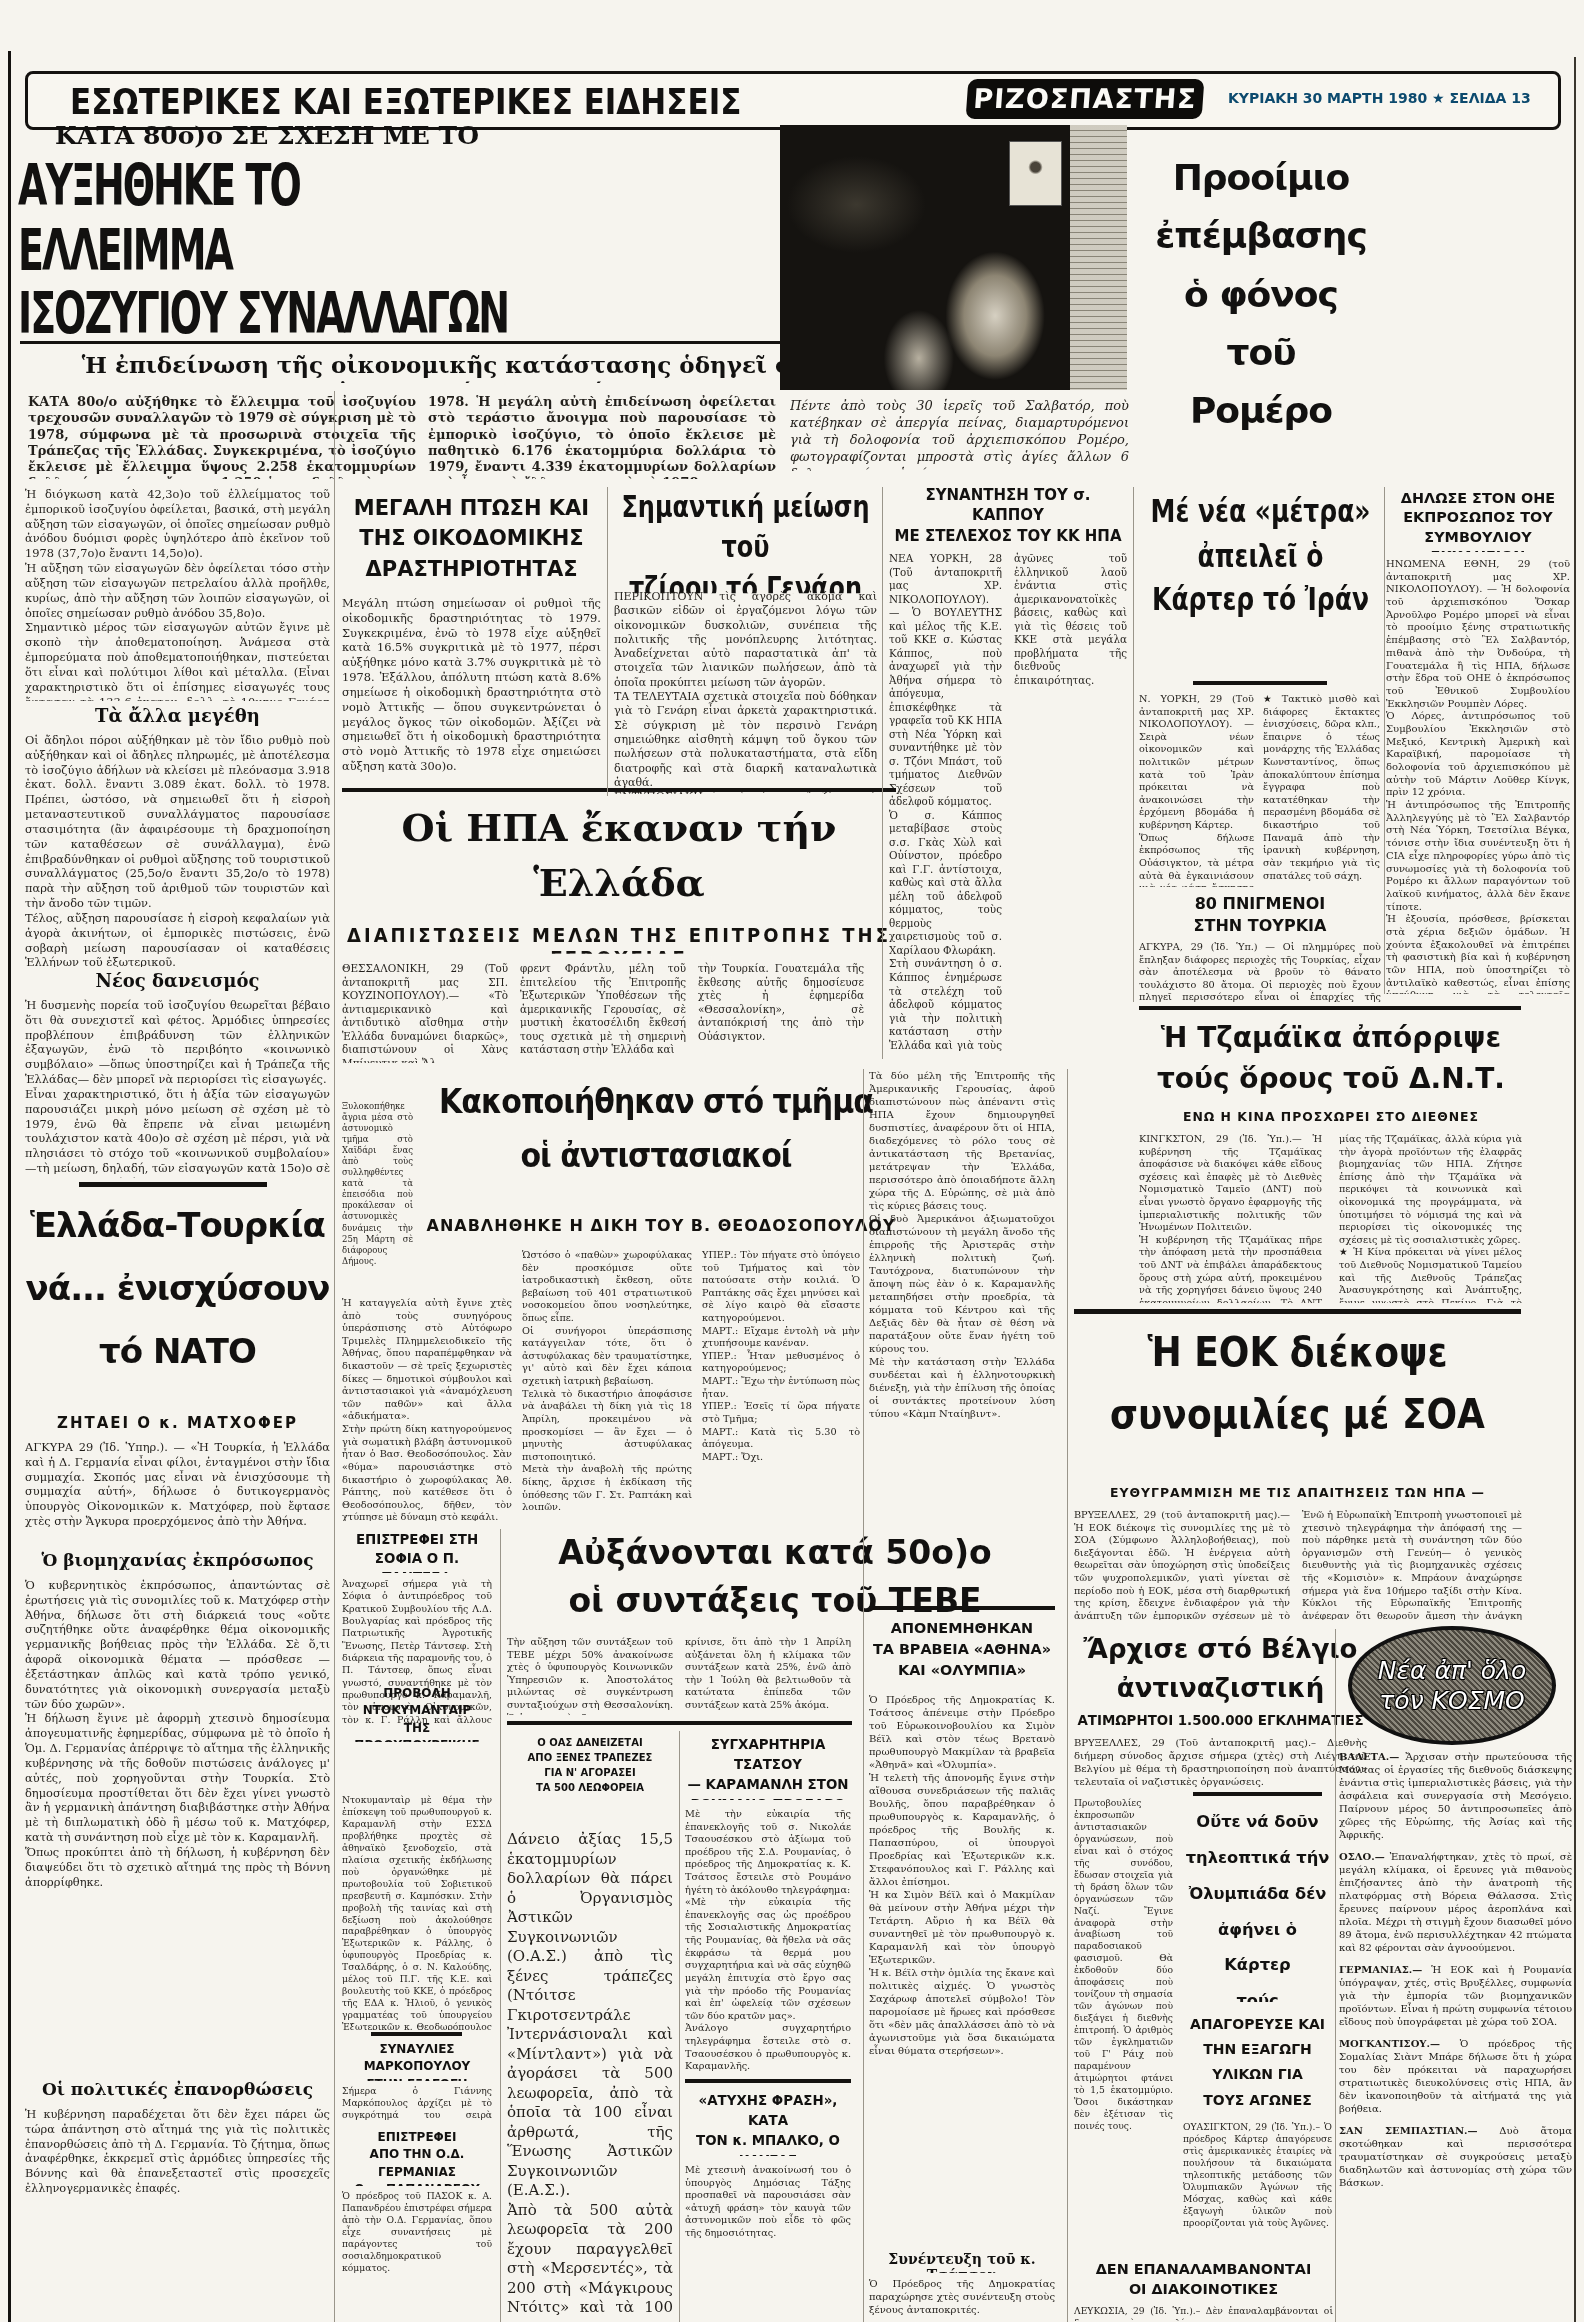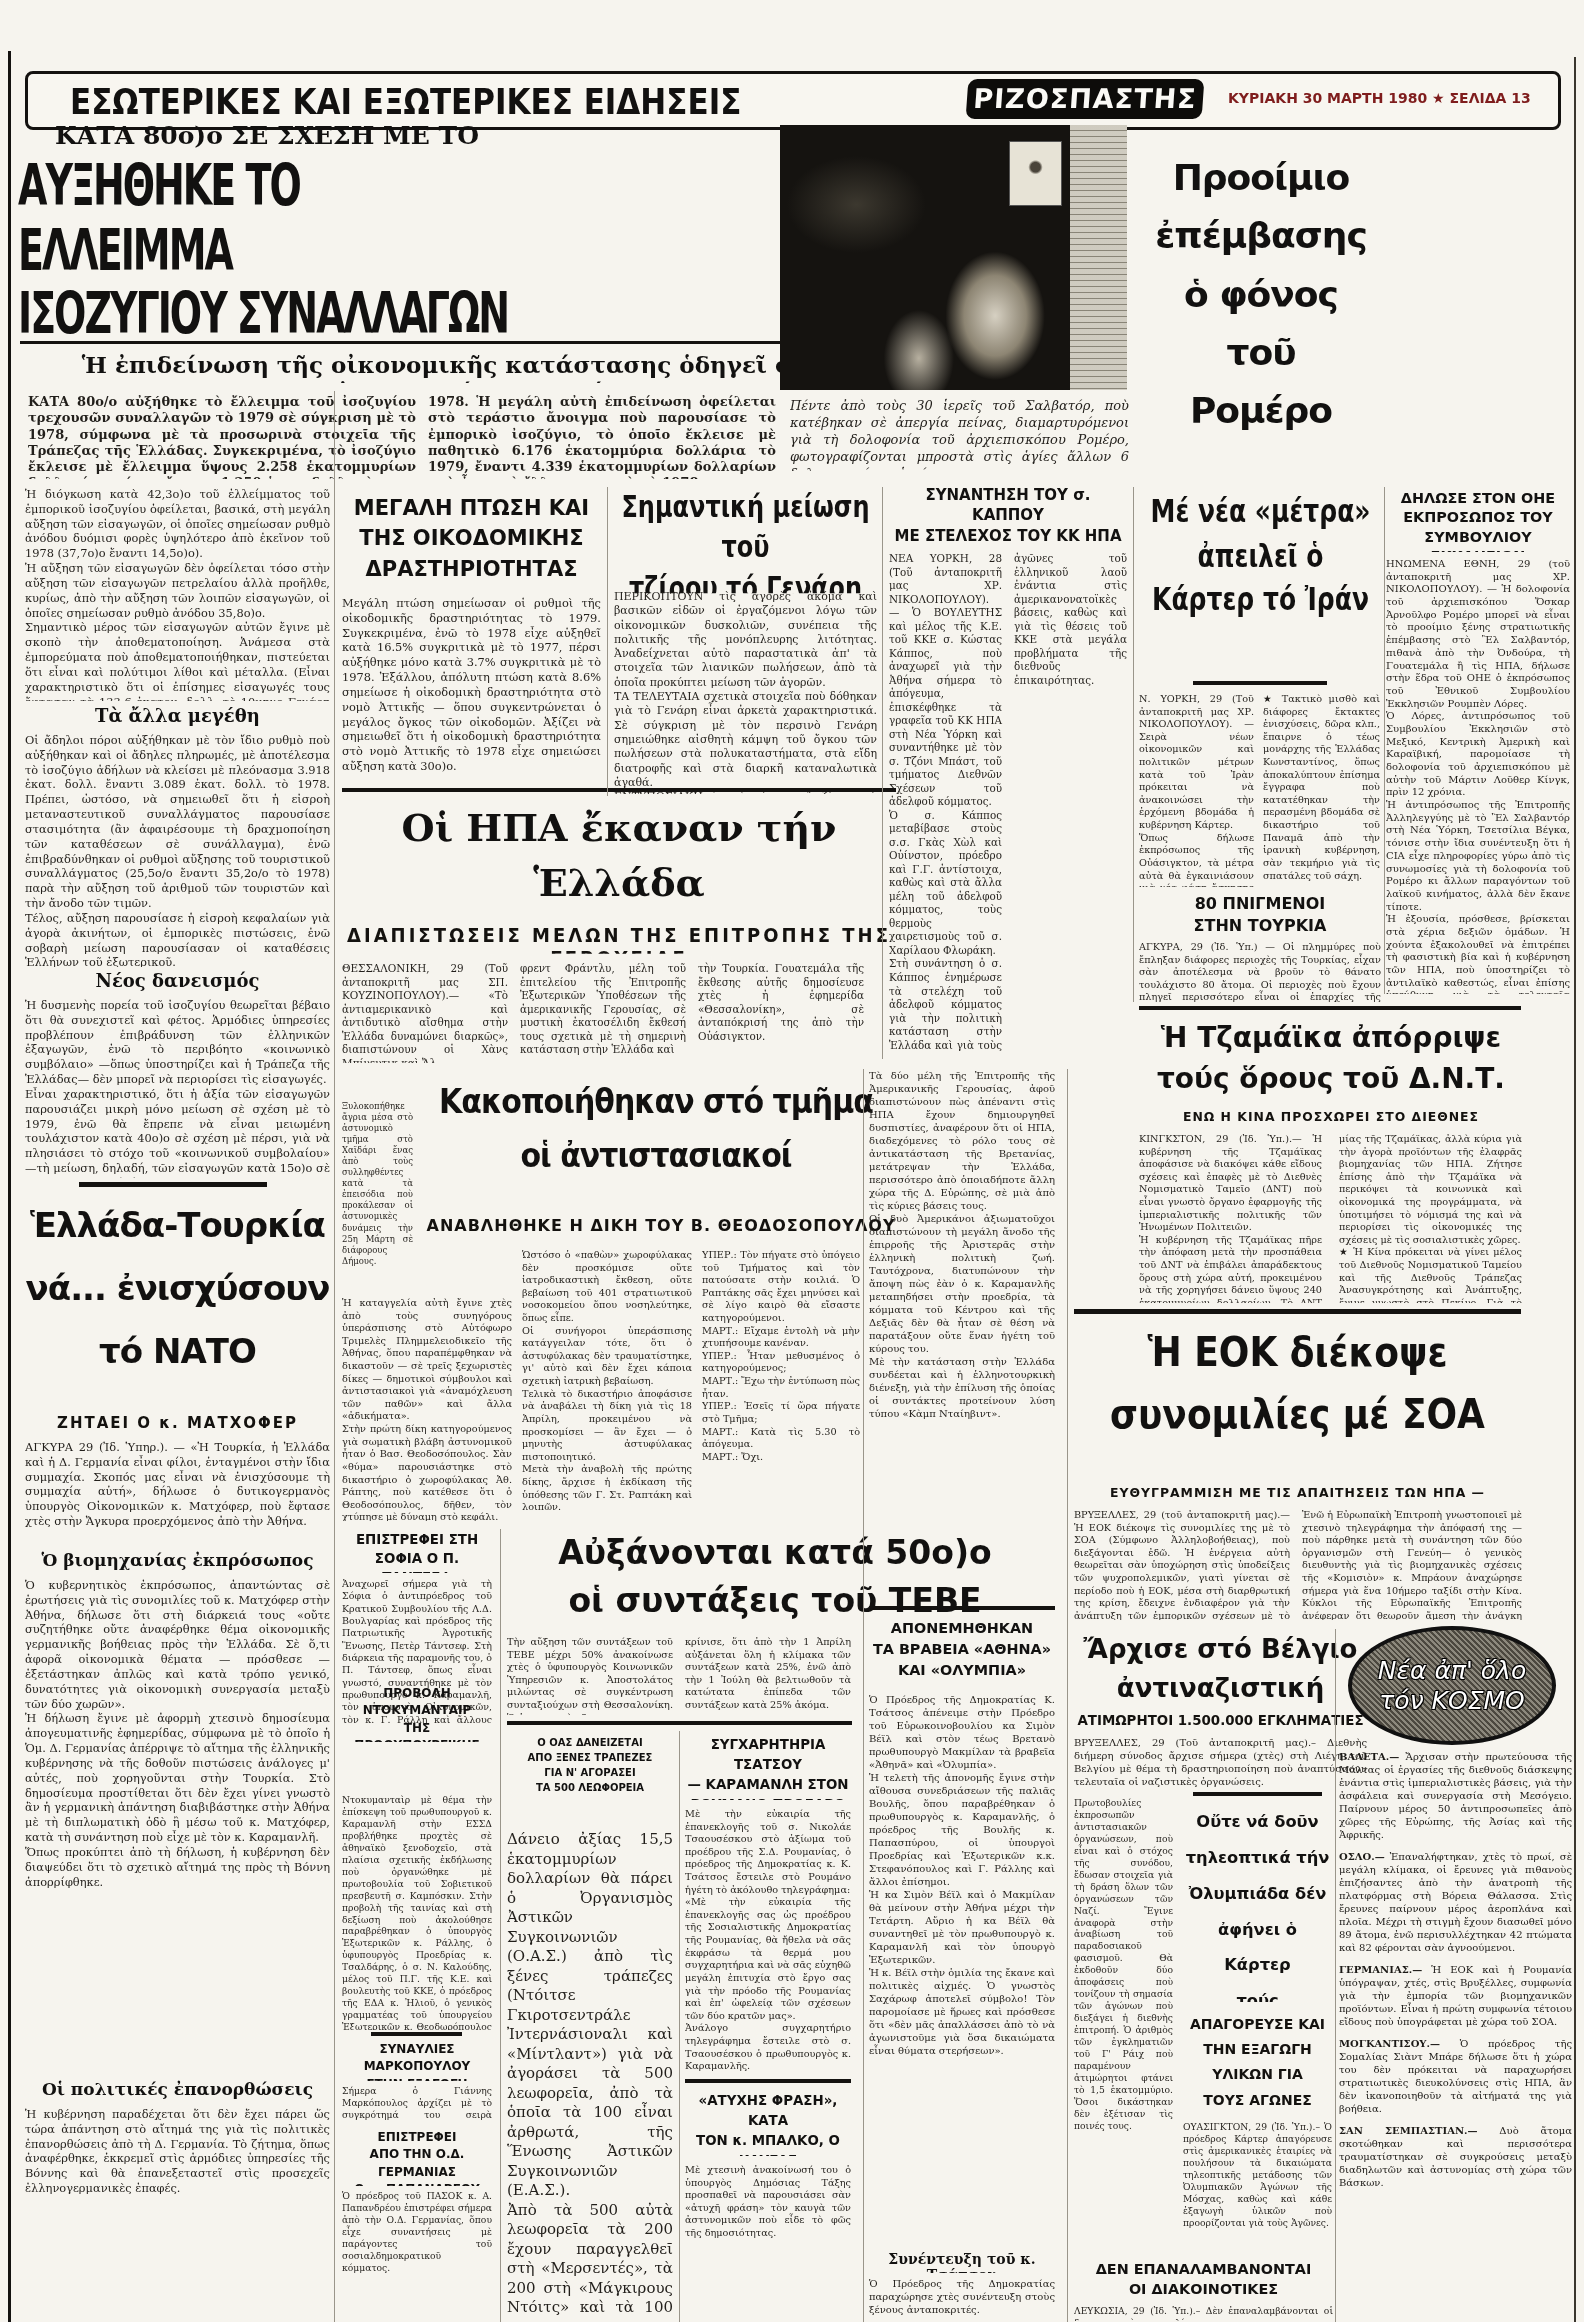--- a/index.html
+++ b/index.html
@@ -30,21 +30,21 @@
 </style>
 </head>
 <body>
 
 <div class="abs" style="left:8px;top:51px;width:3px;height:2271px;background:#141210"></div>
 <div class="abs" style="left:1574px;top:57px;width:2px;height:2265px;background:#3a362e"></div>
 
 <div class="header-box">
   <div class="abs" style="left:42px;top:7px;font-family:'DejaVu Sans',sans-serif;font-weight:bold;font-size:31px;letter-spacing:0px;transform:scaleY(1.15);transform-origin:top left;color:#121110">ΕΣΩΤΕΡΙΚΕΣ ΚΑΙ ΕΞΩΤΕΡΙΚΕΣ ΕΙΔΗΣΕΙΣ</div>
   <div class="logo">ΡΙΖΟΣΠΑΣΤΗΣ</div>
-  <div class="abs" style="left:1200px;top:16px;font-family:'DejaVu Sans',sans-serif;font-weight:bold;font-size:14px;color:#7f1d1d">ΚΥΡΙΑΚΗ 30 ΜΑΡΤΗ 1980 ★ ΣΕΛΙΔΑ 13</div>
+  <div class="abs" style="left:1200px;top:16px;font-family:'DejaVu Sans',sans-serif;font-weight:bold;font-size:14px;color:#0c4a6e">ΚΥΡΙΑΚΗ 30 ΜΑΡΤΗ 1980 ★ ΣΕΛΙΔΑ 13</div>
 </div>
 
 <div class="hs" style="left:54px;top:121px;width:426px;height:30px;font-size:25px">ΚΑΤΑ 80ο)ο ΣΕ ΣΧΕΣΗ ΜΕ ΤΟ 1978</div>
 <div class="hb" style="left:18px;top:154px;width:503px;height:178px;font-size:38px;line-height:1.12;letter-spacing:-2px;text-align:left;transform:scaleY(1.5);transform-origin:top left">ΑΥΞΗΘΗΚΕ ΤΟ ΕΛΛΕΙΜΜΑ
 ΙΣΟΖΥΓΙΟΥ ΣΥΝΑΛΛΑΓΩΝ</div>
 <div class="bar" style="left:20px;top:341px;width:896px;height:3px"></div>
 <div class="hs" style="left:25px;top:351px;width:891px;height:32px;font-size:23px">Ἡ ἐπιδείνωση τῆς οἰκονομικῆς κατάστασης ὁδηγεῖ σὲ νέο ἐξωτερικό δανεισμό</div>
 <div class="bd" style="left:28px;top:394px;width:388px;height:85px;font-size:13px;font-weight:bold;line-height:1.25">ΚΑΤΑ 80ο/ο αὐξήθηκε τὸ ἔλλειμμα τοῦ ἰσοζυγίου τρεχουσῶν συναλλαγῶν τὸ 1979 σὲ σύγκριση μὲ τὸ 1978, σύμφωνα μὲ τὰ προσωρινὰ στοιχεῖα τῆς Τράπεζας τῆς Ἑλλάδας. Συγκεκριμένα, τὸ ἰσοζύγιο ἔκλεισε μὲ ἔλλειμμα ὕψους 2.258 ἑκατομμυρίων δολλαρίων πέρσι, ἔναντι 1.250 ἑκατ. δολλ. τὸ</div>
 <div class="bd" style="left:428px;top:394px;width:348px;height:85px;font-size:13px;font-weight:bold;line-height:1.25">1978. Ἡ μεγάλη αὐτὴ ἐπιδείνωση ὀφείλεται στὸ τεράστιο ἄνοιγμα ποὺ παρουσίασε τὸ ἐμπορικὸ ἰσοζύγιο, τὸ ὁποῖο ἔκλεισε μὲ παθητικὸ 6.176 ἑκατομμύρια δολλάρια τὸ 1979, ἔναντι 4.339 ἑκατομμυρίων δολλαρίων ποὺ ἦταν τὸ ἔλλειμμα κατὰ τὸ 1978.</div>
 

